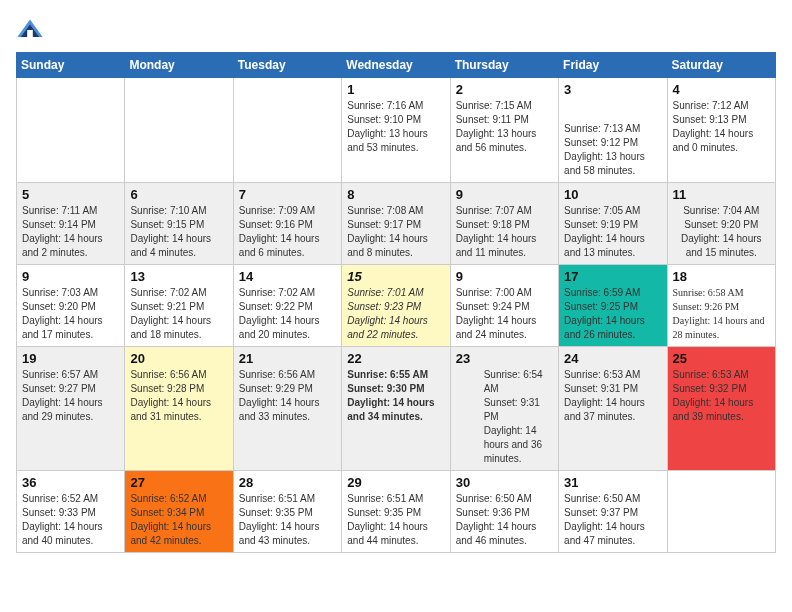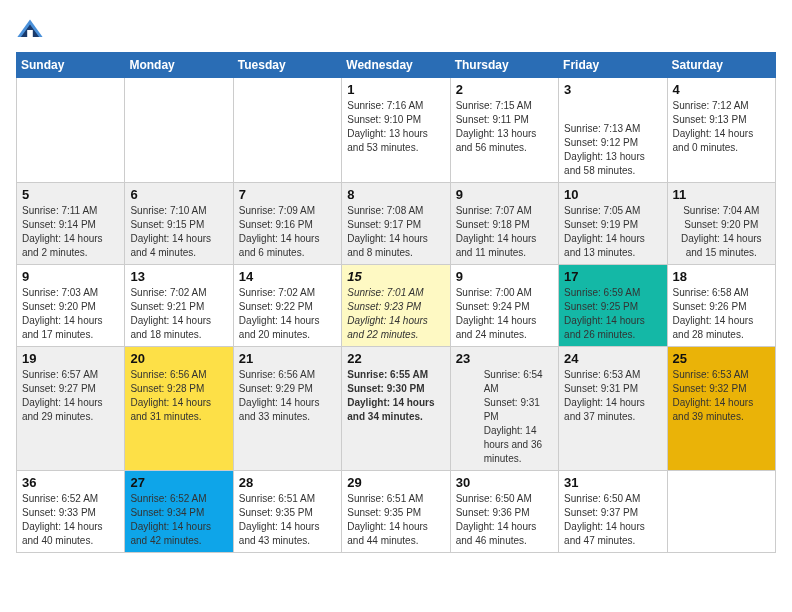--- a/index.html
+++ b/index.html
@@ -229,33 +229,33 @@
 Daylight: 14 hours and 24 minutes.</div>
         </td>
         <td style="background: #14b8a6;">
           <div class="day-number">17</div>
           <div class="day-info" style="white-space: pre-line;">Sunrise: 6:59 AM
 Sunset: 9:25 PM
 Daylight: 14 hours and 26 minutes.</div>
         </td>
         <td style="background: rgb(255, 255, 255);">
           <div class="day-number">18</div>
-          <div class="day-info" style="white-space: pre-line;">Sunrise: 6:58 AM
+          <div class="day-info" style="white-space: pre-line; font-family: Liberation Serif, serif;">Sunrise: 6:58 AM
 Sunset: 9:26 PM
 Daylight: 14 hours and 28 minutes.</div>
         </td>
       </tr>
       <tr class="row-even">
         <td style="background: rgb(239, 239, 239);">
           <div class="day-number">19</div>
           <div class="day-info" style="white-space: pre-line;">Sunrise: 6:57 AM
 Sunset: 9:27 PM
 Daylight: 14 hours and 29 minutes.</div>
         </td>
-        <td style="background: #fde047;">
+        <td style="background: #fef9c3;">
           <div class="day-number">20</div>
           <div class="day-info" style="white-space: pre-line;">Sunrise: 6:56 AM
 Sunset: 9:28 PM
 Daylight: 14 hours and 31 minutes.</div>
         </td>
         <td style="background: rgb(239, 239, 239);">
           <div class="day-number">21</div>
           <div class="day-info" style="white-space: pre-line;">Sunrise: 6:56 AM
 Sunset: 9:29 PM
 Daylight: 14 hours and 33 minutes.</div>
@@ -271,35 +271,35 @@
           <div class="day-info" style="white-space: pre-line; margin-left: 28px;">Sunrise: 6:54 AM
 Sunset: 9:31 PM
 Daylight: 14 hours and 36 minutes.</div>
         </td>
         <td style="background: rgb(239, 239, 239);">
           <div class="day-number">24</div>
           <div class="day-info" style="white-space: pre-line;">Sunrise: 6:53 AM
 Sunset: 9:31 PM
 Daylight: 14 hours and 37 minutes.</div>
         </td>
-        <td style="background: #eab308;">
+        <td style="background: #ef4444;">
           <div class="day-number">25</div>
           <div class="day-info" style="white-space: pre-line;">Sunrise: 6:53 AM
 Sunset: 9:32 PM
 Daylight: 14 hours and 39 minutes.</div>
         </td>
       </tr>
       <tr class="row-odd">
         <td style="background: rgb(255, 255, 255);">
           <div class="day-number">36</div>
           <div class="day-info" style="white-space: pre-line;">Sunrise: 6:52 AM
 Sunset: 9:33 PM
 Daylight: 14 hours and 40 minutes.</div>
         </td>
-        <td style="background: #0ea5e9;">
+        <td style="background: #f97316;">
           <div class="day-number">27</div>
           <div class="day-info" style="white-space: pre-line;">Sunrise: 6:52 AM
 Sunset: 9:34 PM
 Daylight: 14 hours and 42 minutes.</div>
         </td>
         <td style="background: rgb(255, 255, 255);">
           <div class="day-number">28</div>
           <div class="day-info" style="white-space: pre-line;">Sunrise: 6:51 AM
 Sunset: 9:35 PM
 Daylight: 14 hours and 43 minutes.</div>

